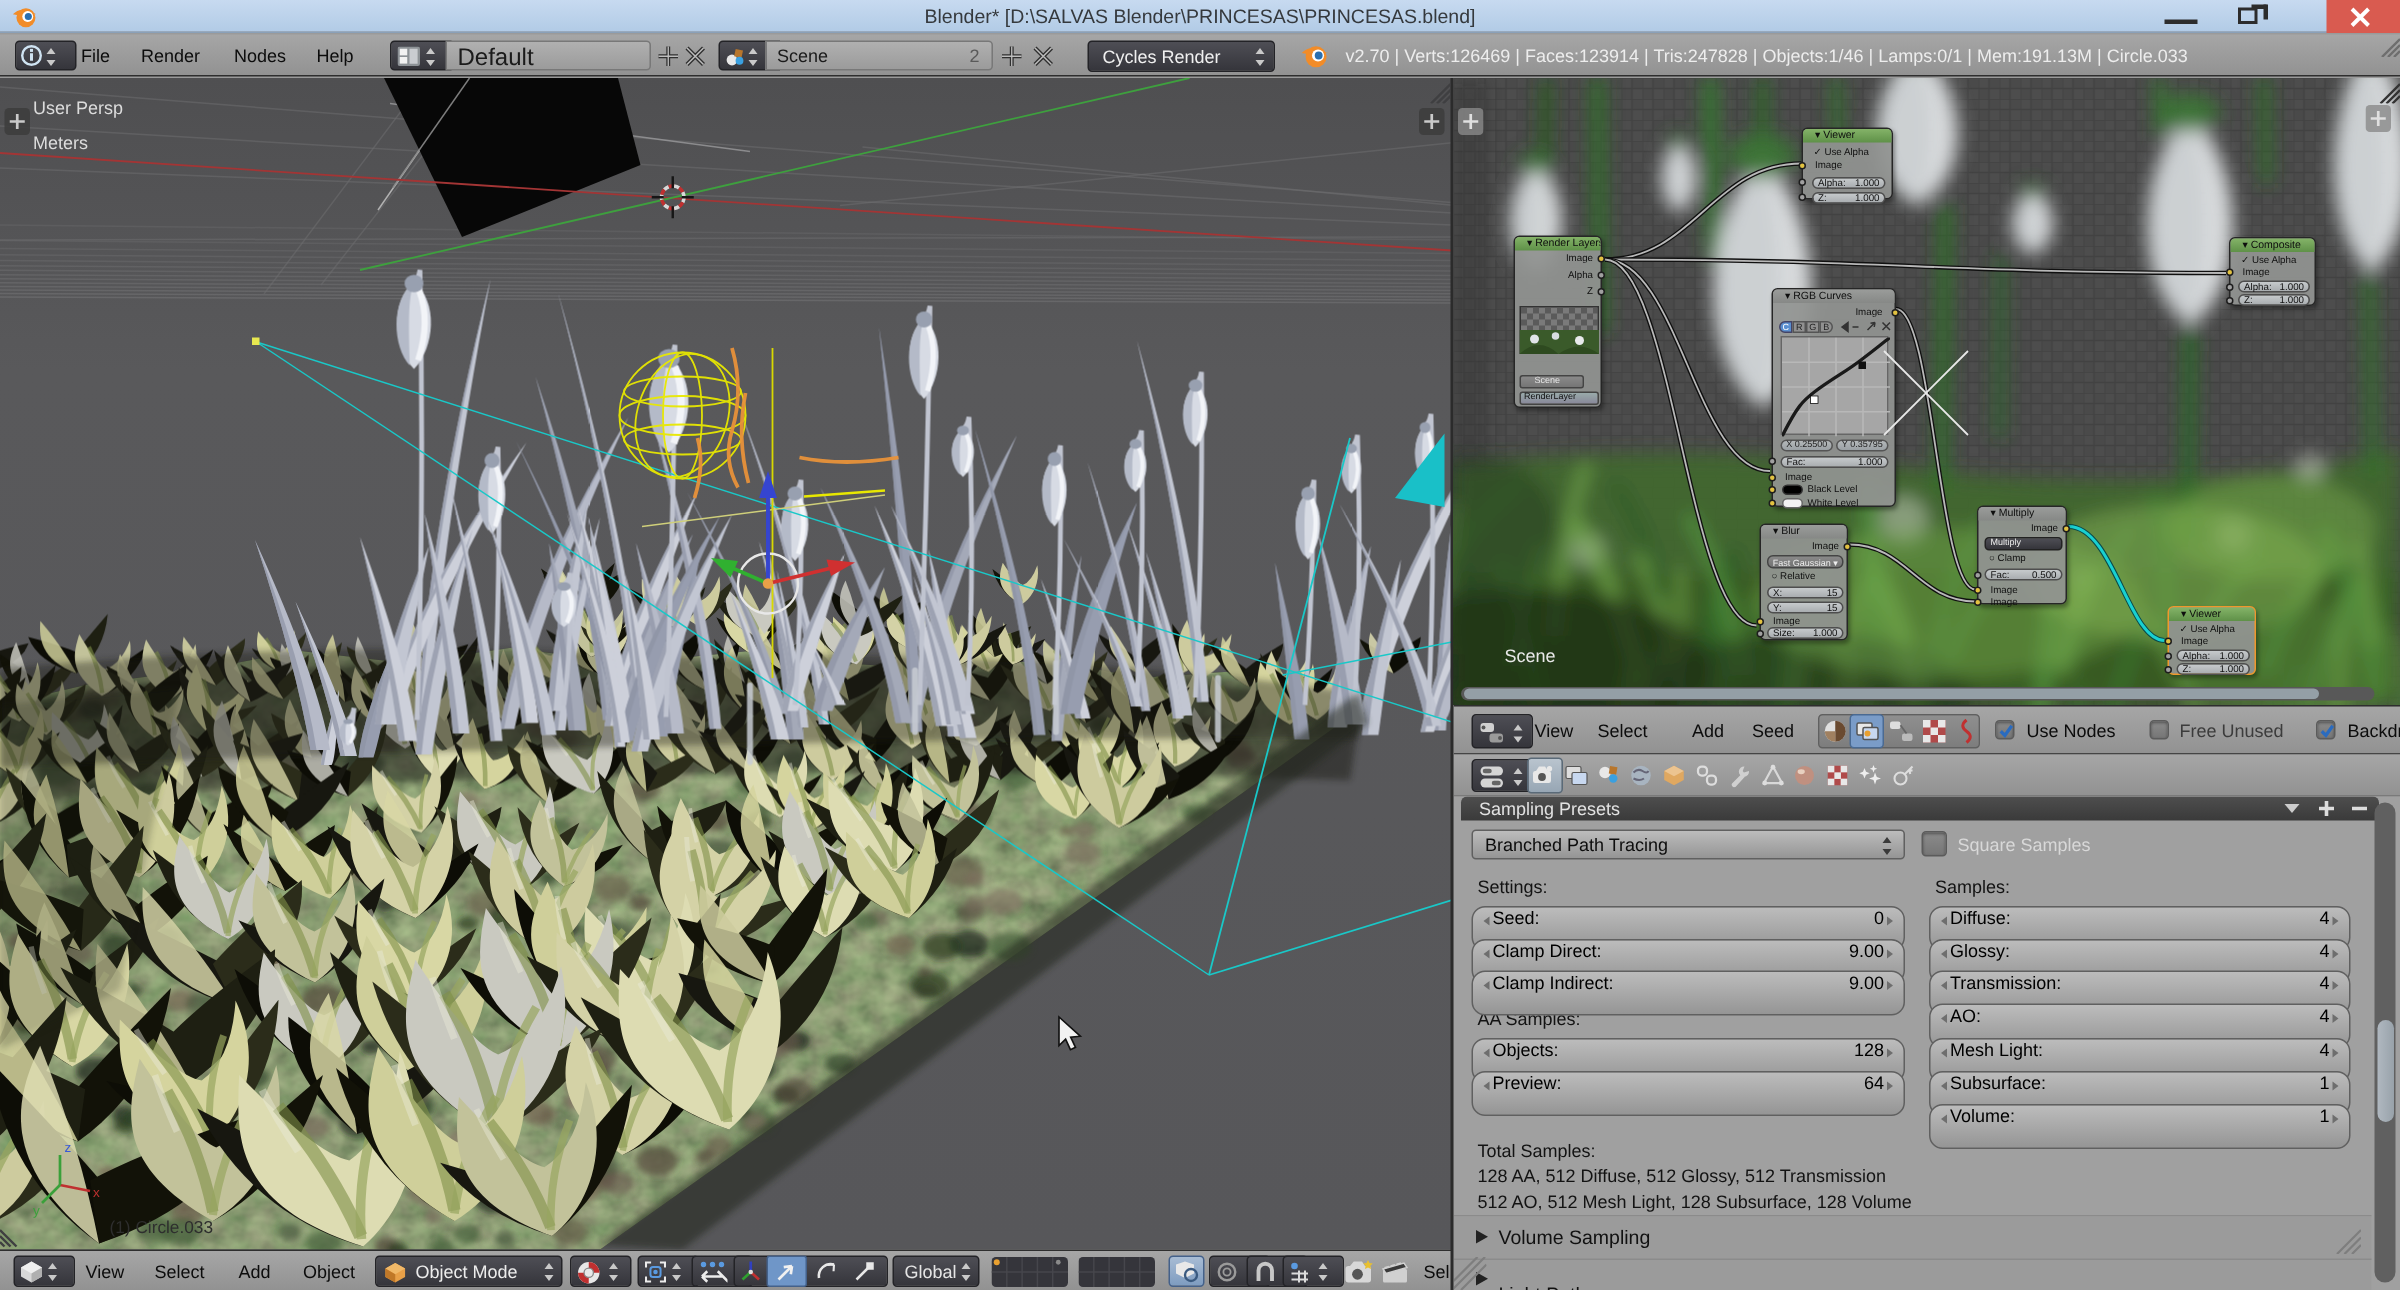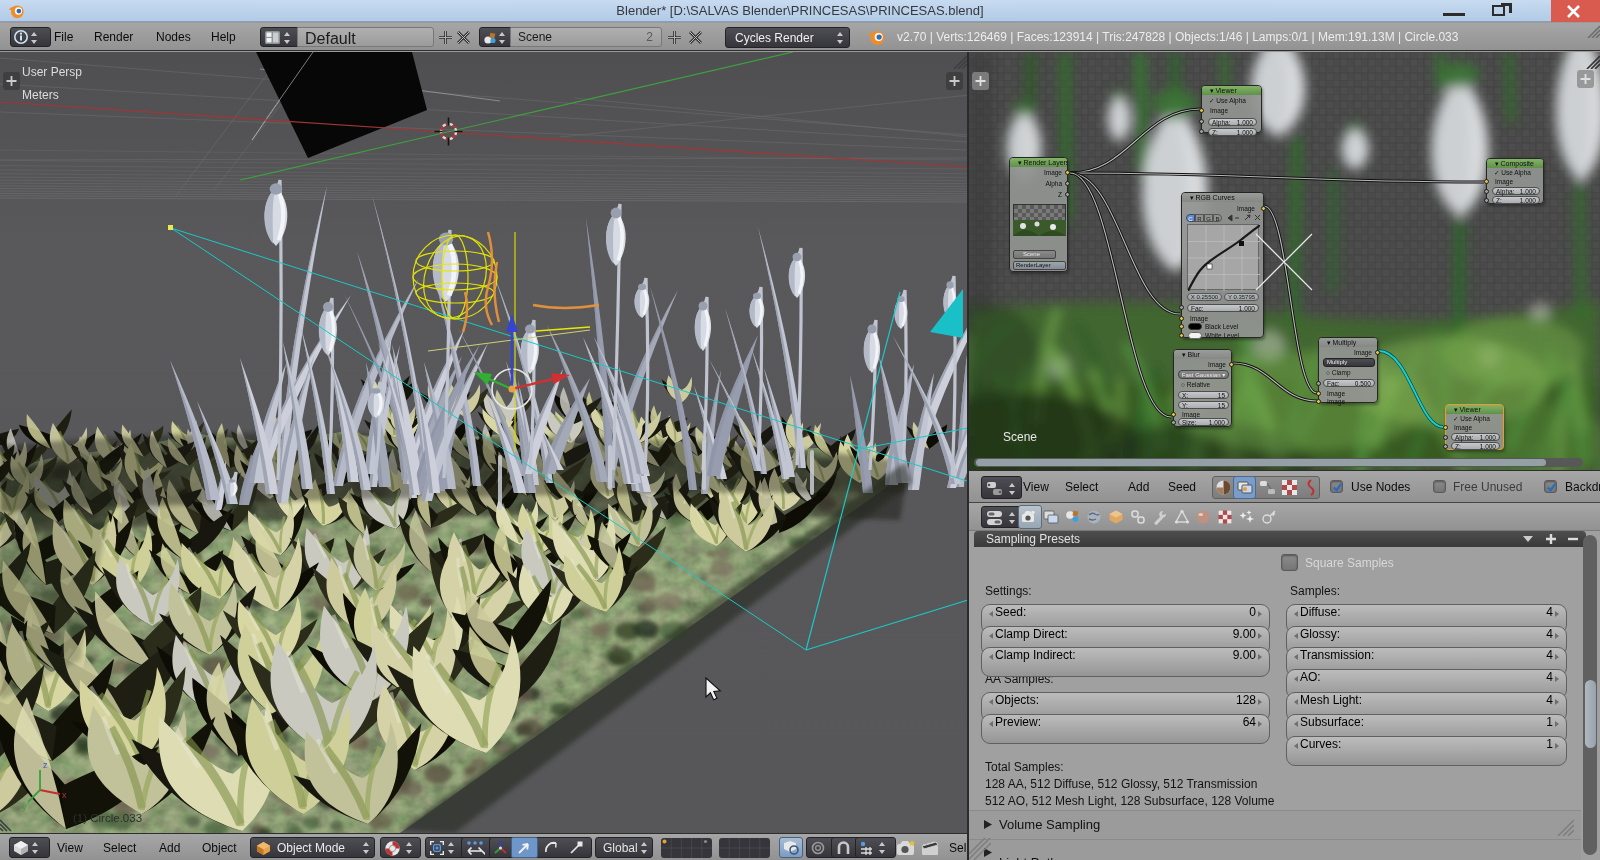--- a/index.html
+++ b/index.html
@@ -2425,20 +2425,26 @@
       <svg class="abs" style="left:548px;top:3px" width="12" height="10">
         <path d="M1 2 L6 8 L11 2 Z" fill="#ccc"></path>
       </svg>
       <svg class="abs" style="left:570px;top:2px" width="14" height="12">
         <path d="M7 1 V11 M2 6 H12" stroke="#ddd" stroke-width="2.4"></path>
       </svg>
       <svg class="abs" style="left:592px;top:2px" width="14" height="12">
         <path d="M2 6 H12" stroke="#ddd" stroke-width="2.4"></path>
       </svg>
     </div>
+    <div class="abs" style="left:12px;top:22px;width:289px;height:20px;background:linear-gradient(#bcbcbc,#959595);border:1px solid #606060;border-radius:3px">
+      <div class="abs" style="left:8px;top:2px;font-size:12px;color:#0d0d0d">Branched Path Tracing</div>
+      <svg class="abs" style="left:272px;top:2px" width="8" height="16" viewBox="0 0 8 16">
+        <path d="M1 6 L4 2 L7 6 Z M1 10 L4 14 L7 10 Z" fill="#3a3a3a"></path>
+      </svg>
+    </div>
     <div class="cb" style="left:312px;top:23px;width:17px;height:17px"></div>
     <div class="abs" style="left:336px;top:25px;font-size:12px;color:#d8d8d8">Square Samples</div>
     <div class="plabel" style="left:16px;top:53px">Settings:</div>
     <div class="plabel" style="left:321px;top:53px">Samples:</div>
     <div class="plabel" style="left:16px;top:141px">AA Samples:</div>
     <div class="prow" style="left:12px;top:73px;width:289px">
       <span>Seed:</span>
       <span>0</span>
     </div>
     <div class="prow" style="left:12px;top:94.5px;width:289px">
@@ -2475,21 +2481,21 @@
     </div>
     <div class="prow" style="left:317px;top:160.5px;width:281px">
       <span>Mesh Light:</span>
       <span>4</span>
     </div>
     <div class="prow" style="left:317px;top:182.5px;width:281px">
       <span>Subsurface:</span>
       <span>1</span>
     </div>
     <div class="prow" style="left:317px;top:204.5px;width:281px">
-      <span>Curves:</span>
+      <span>Volume:</span>
       <span>1</span>
     </div>
     <div class="plabel" style="left:16px;top:229px">Total Samples:</div>
     <div class="plabel" style="left:16px;top:246px">128 AA, 512 Diffuse, 512 Glossy, 512 Transmission</div>
     <div class="plabel" style="left:16px;top:263px">512 AO, 512 Mesh Light, 128 Subsurface, 128 Volume</div>
     <div class="abs" style="left:0;top:279px;width:612px;height:1px;background:#8b8b8b"></div>
     <div class="abs" style="left:0;top:280px;width:612px;height:50px;background:#9b9b9b"></div>
     <svg class="abs" style="left:14px;top:288px" width="10" height="11">
       <path d="M1 1 L9 5.5 L1 10 Z" fill="#222"></path>
     </svg>

